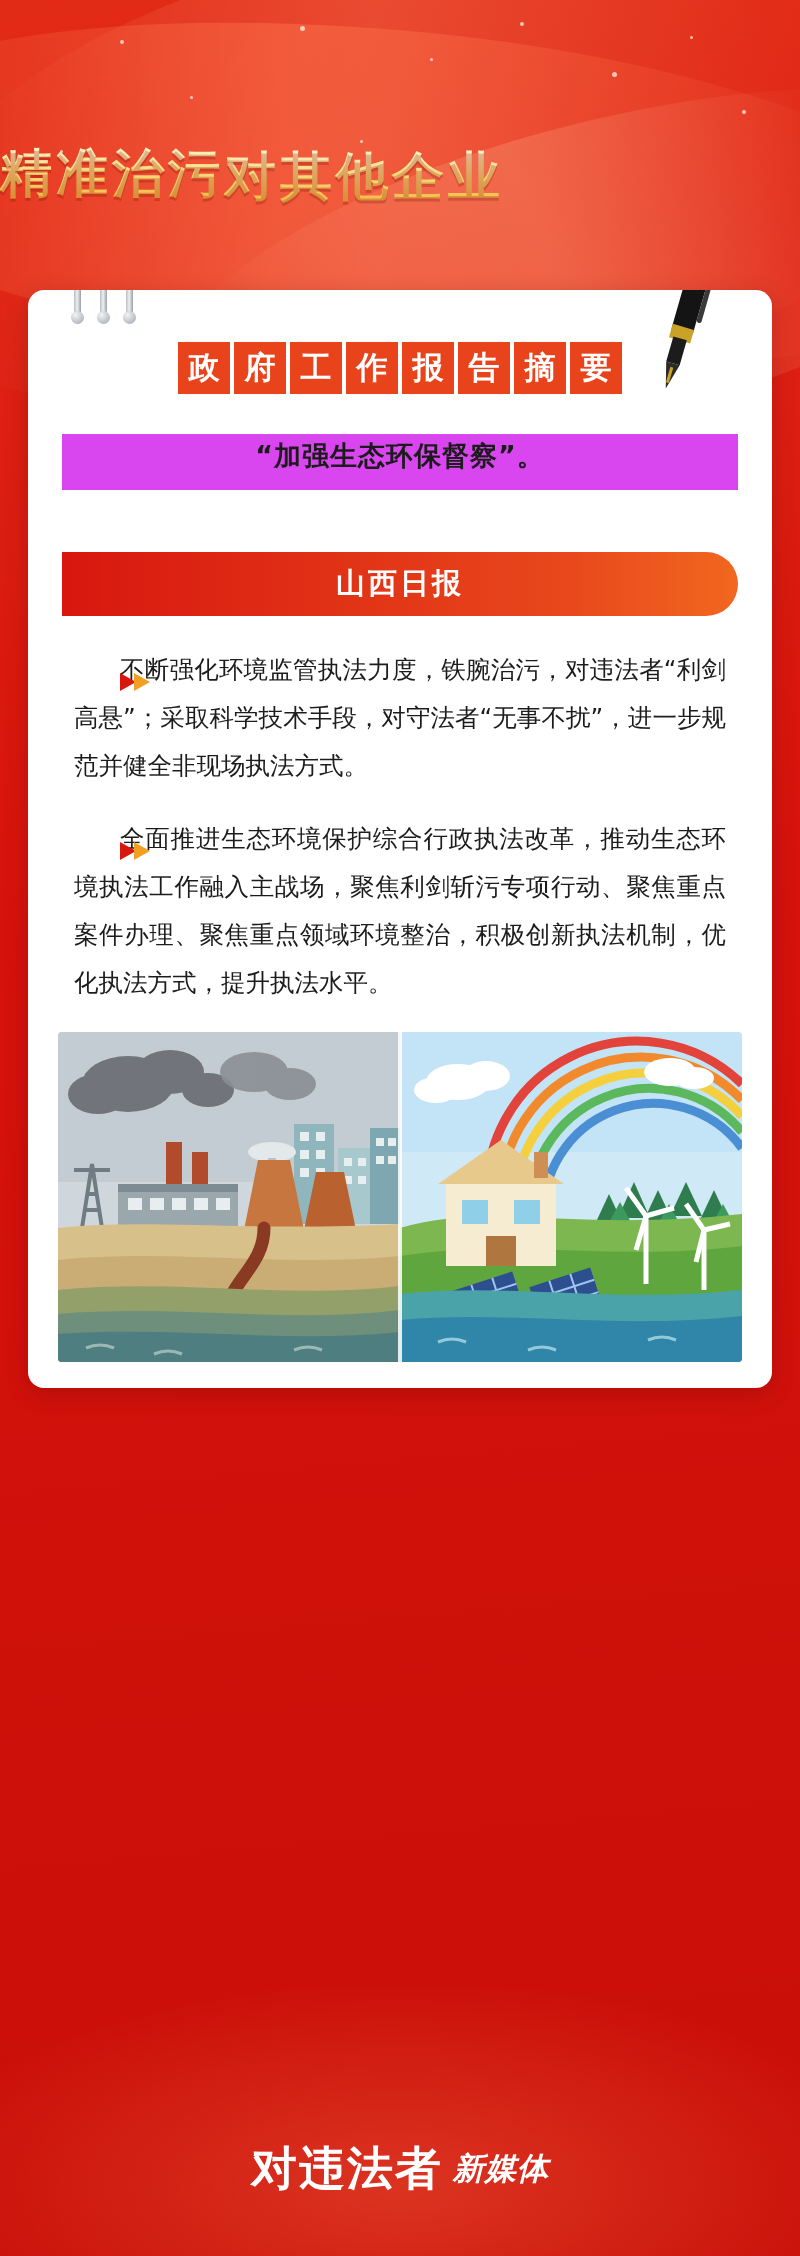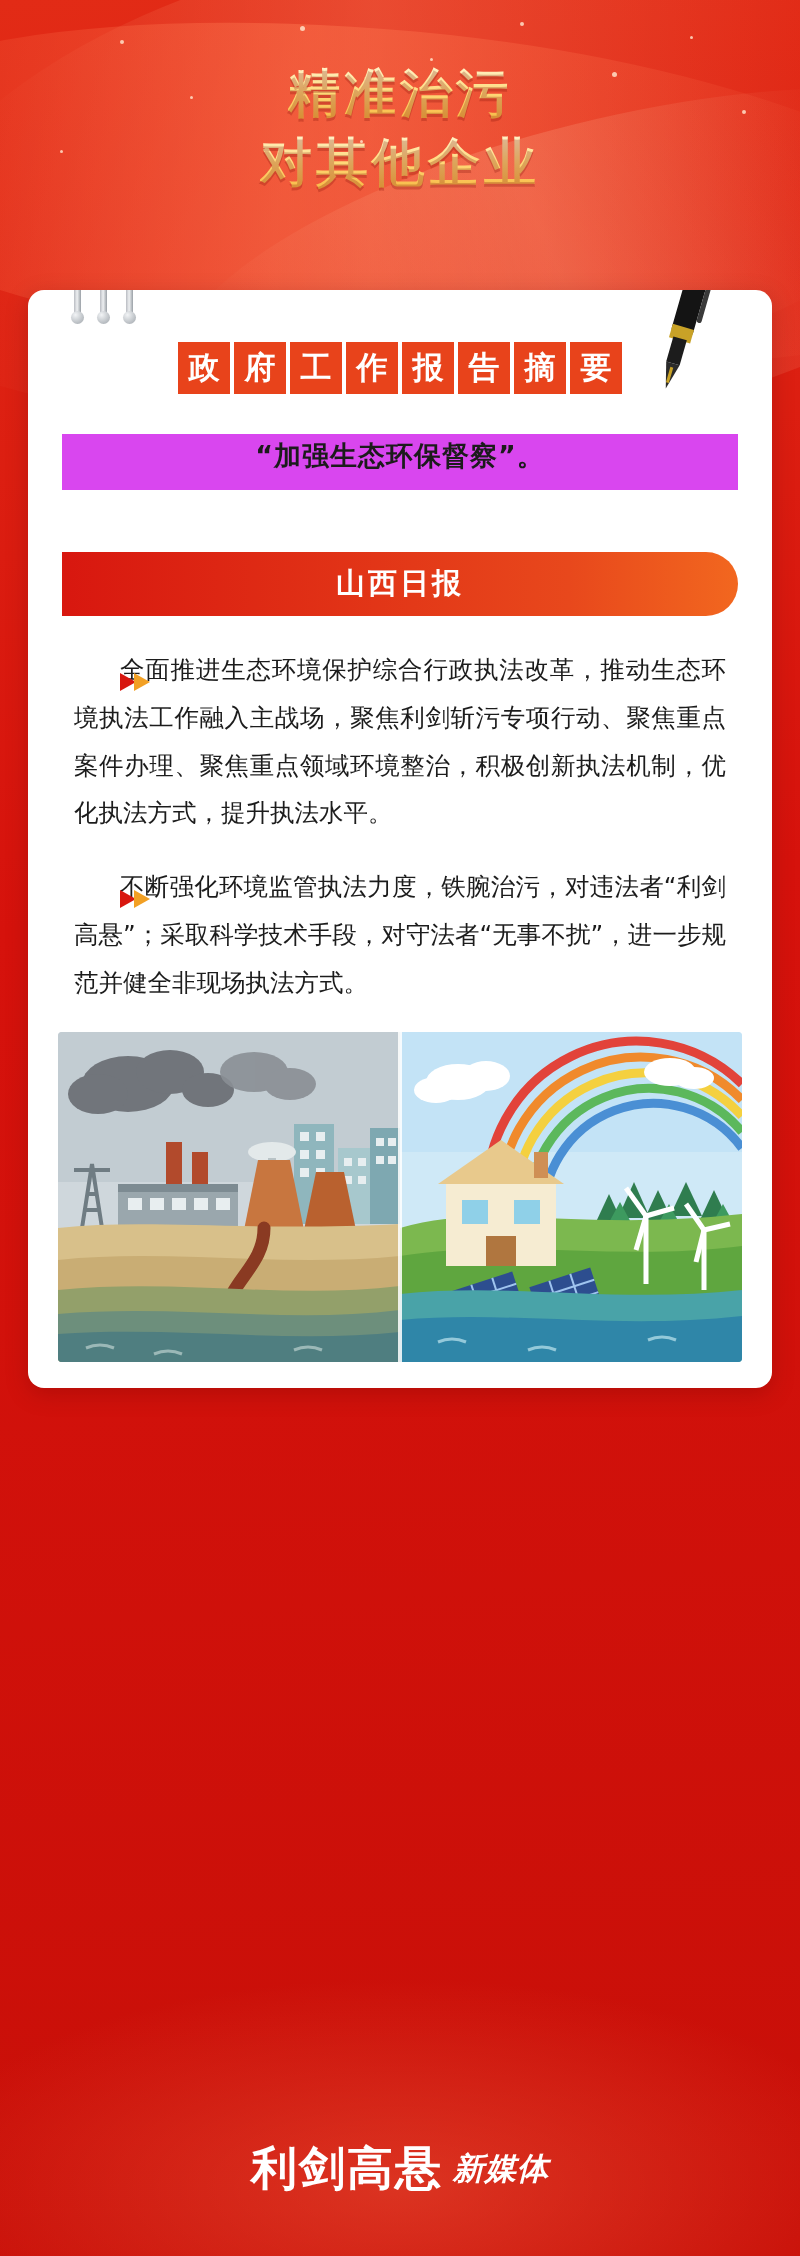--- a/index.html
+++ b/index.html
@@ -45,21 +45,21 @@
     position: absolute; bottom: -140px; left: -100px;
     width: 1000px; height: 420px;
     background: radial-gradient(ellipse at 50% 50%, rgba(255,120,80,0.35) 0%, rgba(214,18,12,0) 70%);
   }
   .sparkles { position: absolute; top: 0; left: 0; right: 0; height: 210px; }
   .sp { position: absolute; background: rgba(255,225,200,0.85); border-radius: 50%; }
 
   
   .header {
     position: absolute; top: 0; left: 0; width: 800px; height: 285px;
-    display: flex; flex-direction: column; align-items: center; justify-content: flex-start;
+    display: flex; flex-direction: row; align-items: center; justify-content: flex-start;
     padding-top: 62px;
   }
   .title-line {
     font-size: 52px;
     font-weight: 700;
     letter-spacing: 4px;
     line-height: 1.22;
     color: #ffe9a8;
     background: linear-gradient(180deg, #fff7d6 0%, #ffd97a 48%, #f6b33a 100%);
     -webkit-background-clip: text;
@@ -252,31 +252,31 @@
 
   <div class="body-text">
 
     <p class="para">
       <span class="bullet">
         <svg viewBox="0 0 34 20" width="34" height="20">
           <polygon points="0,1 16,10 0,19" fill="#d8170f"></polygon>
           <polygon points="14,1 30,10 14,19" fill="#f2a024"></polygon>
         </svg>
       </span>
-      <span>全面推进生态环境保护综合行政执法改革，推动生态环境执法工作融入主战场，聚焦利剑斩污专项行动、聚焦重点案件办理、聚焦重点领域环境整治，积极创新执法机制，优化执法方式，提升执法水平。</span>
+      <span>不断强化环境监管执法力度，铁腕治污，对违法者“利剑高悬”；采取科学技术手段，对守法者“无事不扰”，进一步规范并健全非现场执法方式。</span>
     </p>
 
     <p class="para">
       <span class="bullet">
         <svg viewBox="0 0 34 20" width="34" height="20">
           <polygon points="0,1 16,10 0,19" fill="#d8170f"></polygon>
           <polygon points="14,1 30,10 14,19" fill="#f2a024"></polygon>
         </svg>
       </span>
-      <span>不断强化环境监管执法力度，铁腕治污，对违法者“利剑高悬”；采取科学技术手段，对守法者“无事不扰”，进一步规范并健全非现场执法方式。</span>
+      <span>全面推进生态环境保护综合行政执法改革，推动生态环境执法工作融入主战场，聚焦利剑斩污专项行动、聚焦重点案件办理、聚焦重点领域环境整治，积极创新执法机制，优化执法方式，提升执法水平。</span>
     </p>
 
   </div>
 
   <div class="illus">
     <svg viewBox="0 0 684 330" width="100%" height="100%" preserveAspectRatio="none">
 
       <rect x="0" y="0" width="342" height="330" fill="#cfd7dc"></rect>
       <rect x="0" y="0" width="342" height="150" fill="#c2ccd2"></rect>
 
@@ -429,15 +429,15 @@
         <path d="M470 318 q14 -6 28 0"></path>
         <path d="M590 308 q14 -6 28 0"></path>
       </g>
 
       <rect x="340" y="0" width="4" height="330" fill="#ffffff" opacity="0.85"></rect>
     </svg>
   </div>
 </div>
 
 <div class="footer">
-  <span class="brand">利剑高悬</span>
+  <span class="brand">对违法者</span>
   <span class="sub">新媒体</span>
 </div>
 
 </body></html>

